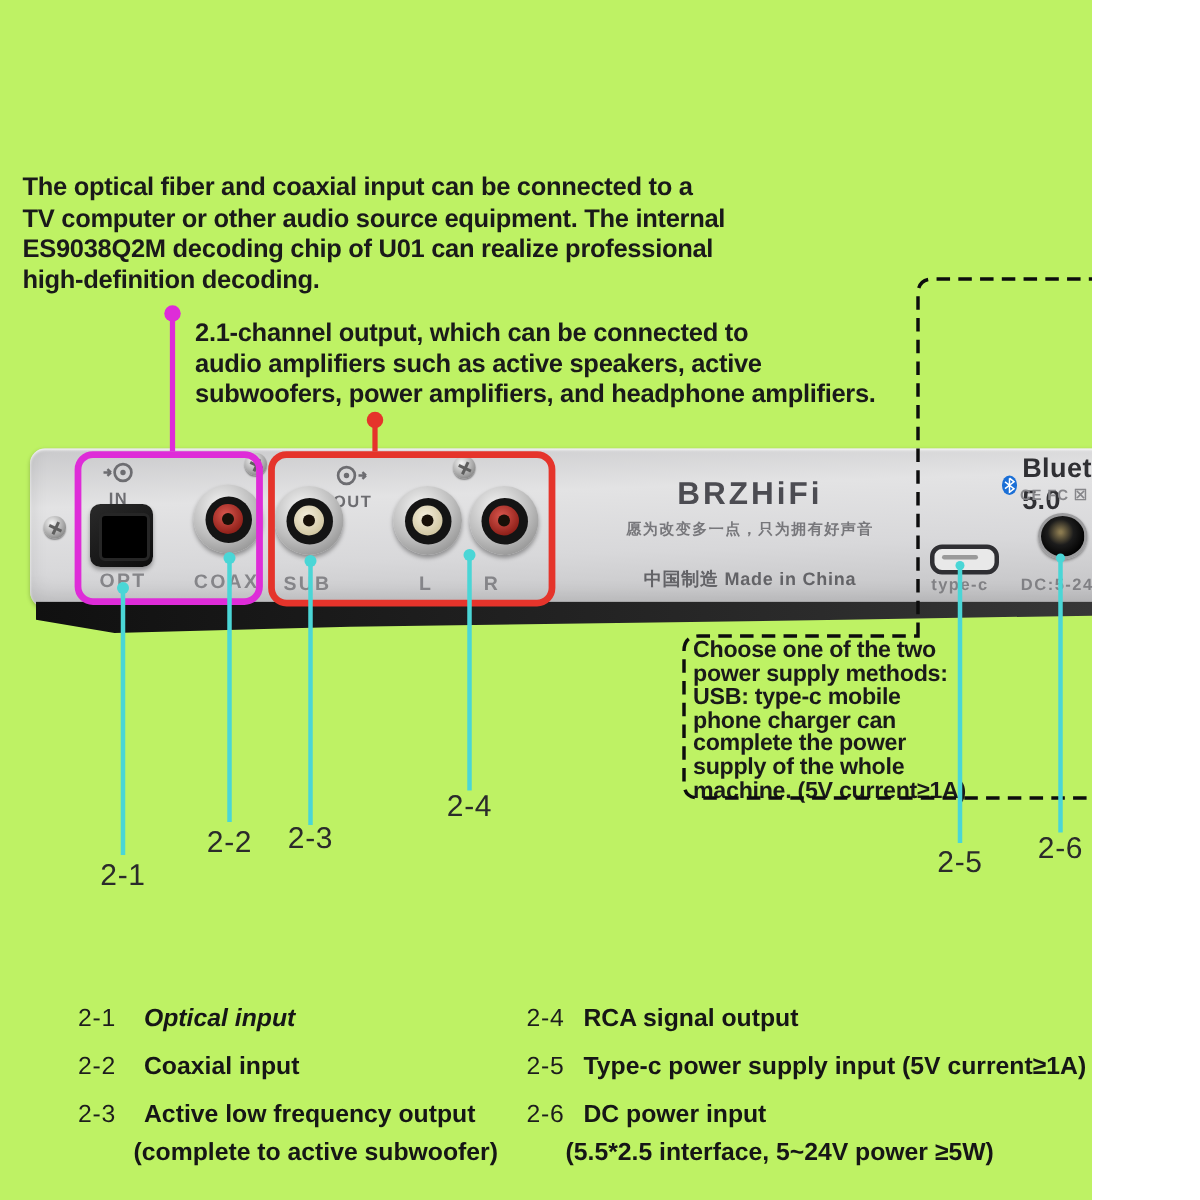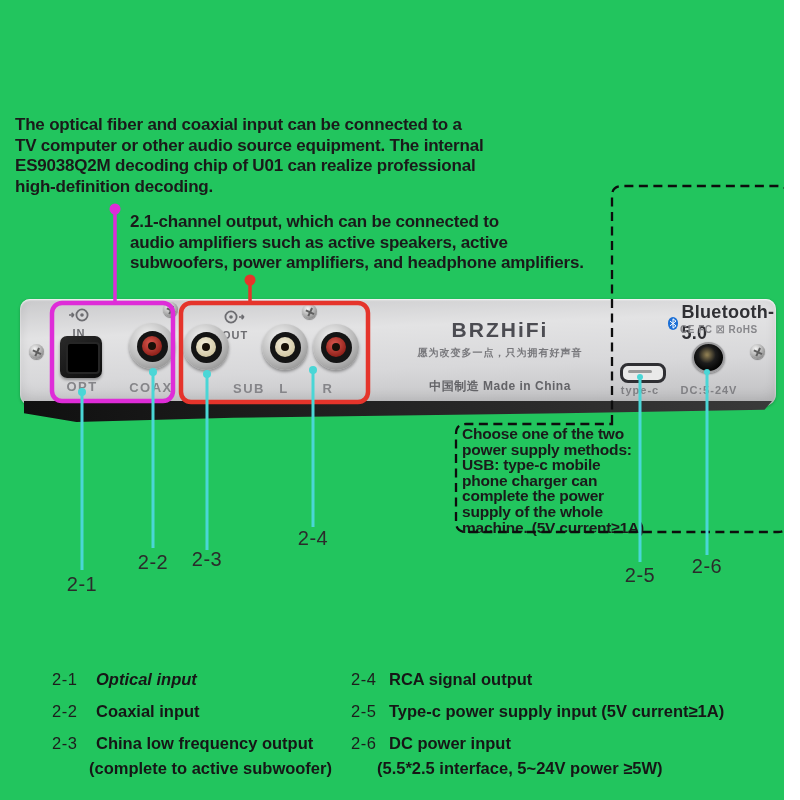--- a/index.html
+++ b/index.html
@@ -4,21 +4,21 @@
 <style>
   :root{
     --magenta:#de2cd8;
     --red:#e5342b;
     --cyan:#4ad6d6;
     --btblue:#1b6fd6;
     --ink:#161616;
   }
   html,body{margin:0;padding:0;background:#fff;}
   .canvas{
-    position:relative;width:784px;height:800px;background:#22c55e;overflow:hidden;
+    position:relative;width:728px;height:800px;background:#bef264;overflow:hidden;
     font-family:"Liberation Sans", sans-serif;color:var(--ink);
   }
   .note{
     position:absolute;white-space:pre-line;font-weight:600;color:#1a1a1a;
   }
   .note-big{font-size:17px;line-height:20.5px;letter-spacing:-0.2px;}
   .note-small{font-size:15.5px;line-height:15.6px;letter-spacing:-0.2px;}
 
   
   .panel{
@@ -156,21 +156,21 @@
     </div>
     <span class="panel-label" style="left:131px;top:81px;">COAX</span>
 
     <div class="rca" style="left:163px;top:25px;">
       <div class="ring">
           <div class="core core-ivory">
             <div class="hole"></div>
           </div>
         </div>
     </div>
-    <span class="panel-label" style="left:185px;top:82px;margin-left:44px;">SUB</span>
+    <span class="panel-label" style="left:185px;top:82px;">SUB</span>
 
     <div class="rca" style="left:242px;top:25px;">
       <div class="ring">
           <div class="core core-ivory">
             <div class="hole"></div>
           </div>
         </div>
     </div>
     <span class="panel-label" style="left:264px;top:82px;">L</span>
 
@@ -248,21 +248,21 @@
   <div class="callout" style="left:689px;top:555px;">2-6</div>
 
   <div>
     <span class="legend-num" style="left:52px;top:670px;">2-1</span>
     <span class="legend-text" style="left:96px;top:670px;font-style:italic;">Optical input</span>
 
     <span class="legend-num" style="left:52px;top:702px;">2-2</span>
     <span class="legend-text" style="left:96px;top:702px;">Coaxial input</span>
 
     <span class="legend-num" style="left:52px;top:734px;">2-3</span>
-    <span class="legend-text" style="left:96px;top:734px;">China low frequency output</span>
+    <span class="legend-text" style="left:96px;top:734px;">Active low frequency output</span>
     <span class="legend-sub" style="left:89px;top:759px;">(complete to active subwoofer)</span>
 
     <span class="legend-num" style="left:351px;top:670px;">2-4</span>
     <span class="legend-text" style="left:389px;top:670px;">RCA signal output</span>
 
     <span class="legend-num" style="left:351px;top:702px;">2-5</span>
     <span class="legend-text" style="left:389px;top:702px;">Type-c power supply input (5V current≥1A)</span>
 
     <span class="legend-num" style="left:351px;top:734px;">2-6</span>
     <span class="legend-text" style="left:389px;top:734px;">DC power input</span>

